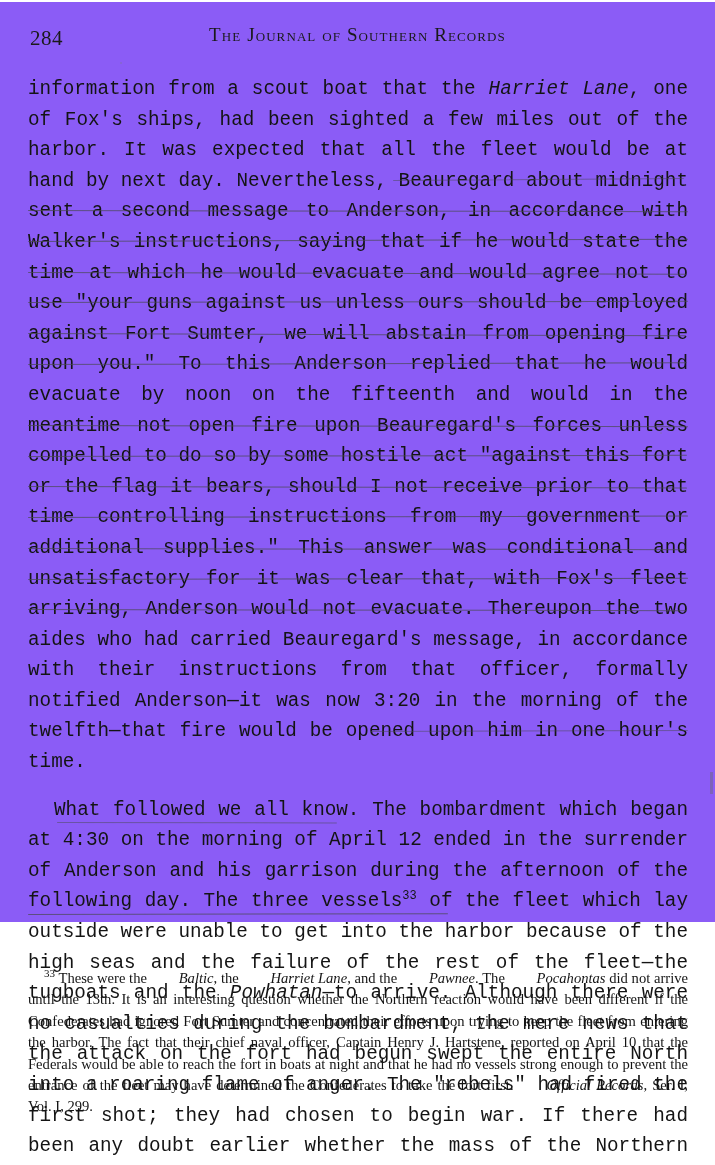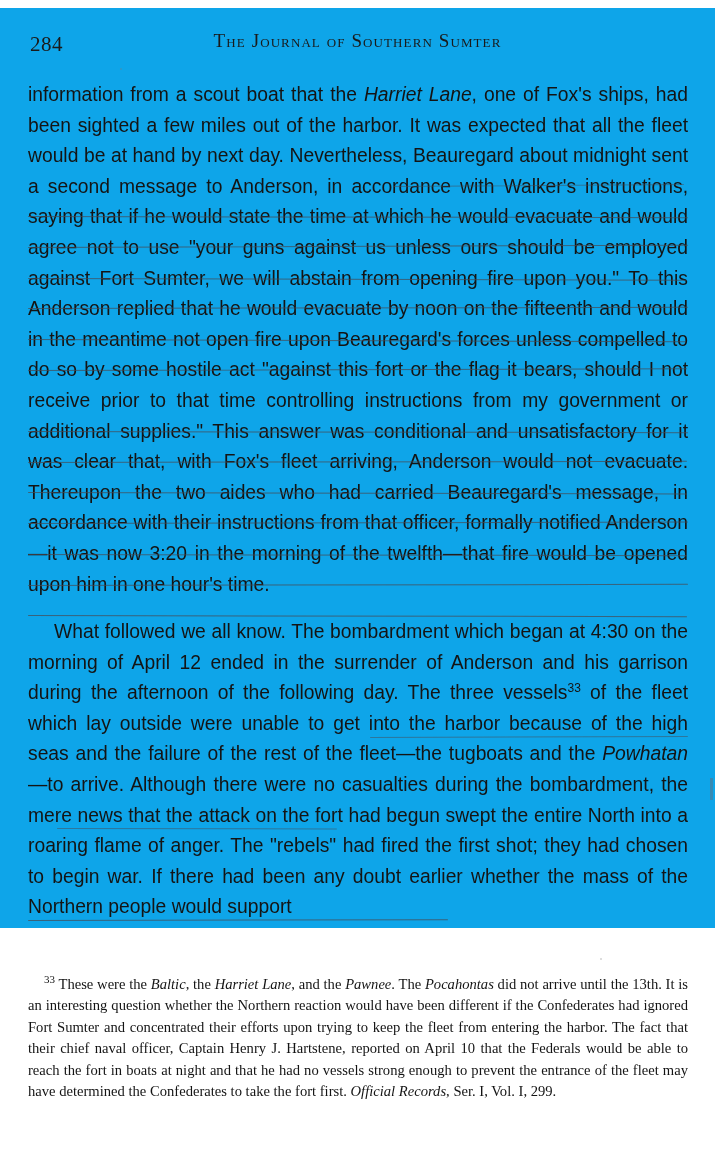--- a/index.html
+++ b/index.html
@@ -10,24 +10,24 @@
   body {
     width: 715px;
     height: 1165px;
     position: relative;
     font-family: "Liberation Serif", serif;
     color: #111111;
     overflow: hidden;
   }
   .page {
     position: absolute;
-    left: 0; top: 8px;
+    left: 0; top: 2px;
     width: 715px;
     height: 920px;
-    background: #0ea5e9;
+    background: #8b5cf6;
   }
   .header-row {
     position: absolute;
     top: 22px;
     left: 0;
     width: 715px;
     height: 30px;
   }
   .folio {
     position: absolute;
@@ -56,21 +56,21 @@
     top: 72px;
     width: 660px;
   }
   p.para {
     margin: 0 0 0 0;
     font-size: 19.3px;
     line-height: 30.6px;
     text-align: justify;
     text-justify: inter-word;
     color: #141414;
-    font-family: Liberation Sans, sans-serif;
+    font-family: Liberation Mono, monospace;
     -webkit-font-smoothing: none;
   }
   p.para.indent {
     text-indent: 26px;
   }
   p.para + p.para {
     margin-top: 17px;
   }
   .ital {
     font-style: italic;
@@ -99,21 +99,21 @@
     line-height: 21.4px;
     text-align: justify;
     color: #141414;
     font-family: "Liberation Serif", serif;
   }
   .footnote .fnum {
     font-size: 11px;
     vertical-align: super;
     line-height: 0;
   }
-  .footnote .ital { font-style: italic; }
+  .footnote .ital { font-style: italic; margin-left: 28px; }
   .footnote-indent { text-indent: 16px; display: block; }
   .edge-mark {
     position: absolute;
     right: 2px;
     top: 770px;
     width: 3px;
     height: 22px;
     background: #6b6b70;
     opacity: 0.45;
   }
@@ -124,21 +124,21 @@
     border-radius: 50%;
   }
 </style>
 </head>
 <body>
 
 <div class="page">
 
   <div class="header-row">
     <div class="folio">284</div>
-    <div class="running-head">The Journal of Southern Sumter</div>
+    <div class="running-head">The Journal of Southern Records</div>
   </div>
 
   <div class="body-col">
     <p class="para" id="para-1"><span>information from a scout boat that the </span><span class="ital">Harriet Lane</span><span>, one of Fox's ships, had been sighted a few miles out of the harbor.  It was expected that all the fleet would be at hand by next day.  Nevertheless, Beauregard about midnight sent a second message to Anderson, in accordance with Walker's instructions, saying that if he would state the time at which he would evacuate and would agree not to use "your guns against us unless ours should be employed against Fort Sumter, we will abstain from opening fire upon you."  To this Anderson replied that he would evacuate by noon on the fifteenth and would in the meantime not open fire upon Beauregard's forces unless compelled to do so by some hostile act "against this fort or the flag it bears, should I not receive prior to that time controlling instructions from my government or additional supplies."  This answer was conditional and unsatisfactory for it was clear that, with Fox's fleet arriving, Anderson would not evacuate. Thereupon the two aides who had carried Beauregard's message, in accordance with their instructions from that officer, formally notified Anderson—it was now 3:20 in the morning of the twelfth—that fire would be opened upon him in one hour's time.</span></p>
     <p class="para indent" id="para-2"><span>What followed we all know.  The bombardment which began at 4:30 on the morning of April 12 ended in the surrender of Anderson and his garrison during the afternoon of the following day.  The three vessels</span><sup class="fn">33</sup><span> of the fleet which lay outside were unable to get into the harbor because of the high seas and the failure of the rest of the fleet—the tugboats and the </span><span class="ital">Powhatan</span><span>—to arrive.  Although there were no casualties during the bombardment, the mere news that the attack on the fort had begun swept the entire North into a roaring flame of anger.  The "rebels" had fired the first shot; they had chosen to begin war.  If there had been any doubt earlier whether the mass of the Northern people would support</span></p>
   </div>
 
   <div class="footnote">
     <span class="footnote-indent" id="footnote-body"><span class="fnum">33</span> <span>These were the </span><span class="ital">Baltic</span><span>, the </span><span class="ital">Harriet Lane</span><span>, and the </span><span class="ital">Pawnee</span><span>.  The </span><span class="ital">Pocahontas</span><span> did not arrive until the 13th.  It is an interesting question whether the Northern reaction would have been different if the Confederates had ignored Fort Sumter and concentrated their efforts upon trying to keep the fleet from entering the harbor.  The fact that their chief naval officer, Captain Henry J. Hartstene, reported on April 10 that the Federals would be able to reach the fort in boats at night and that he had no vessels strong enough to prevent the entrance of the fleet may have determined the Confederates to take the fort first.  </span><span class="ital">Official Records</span><span>, Ser. I, Vol. I, 299.</span></span>
   </div>

